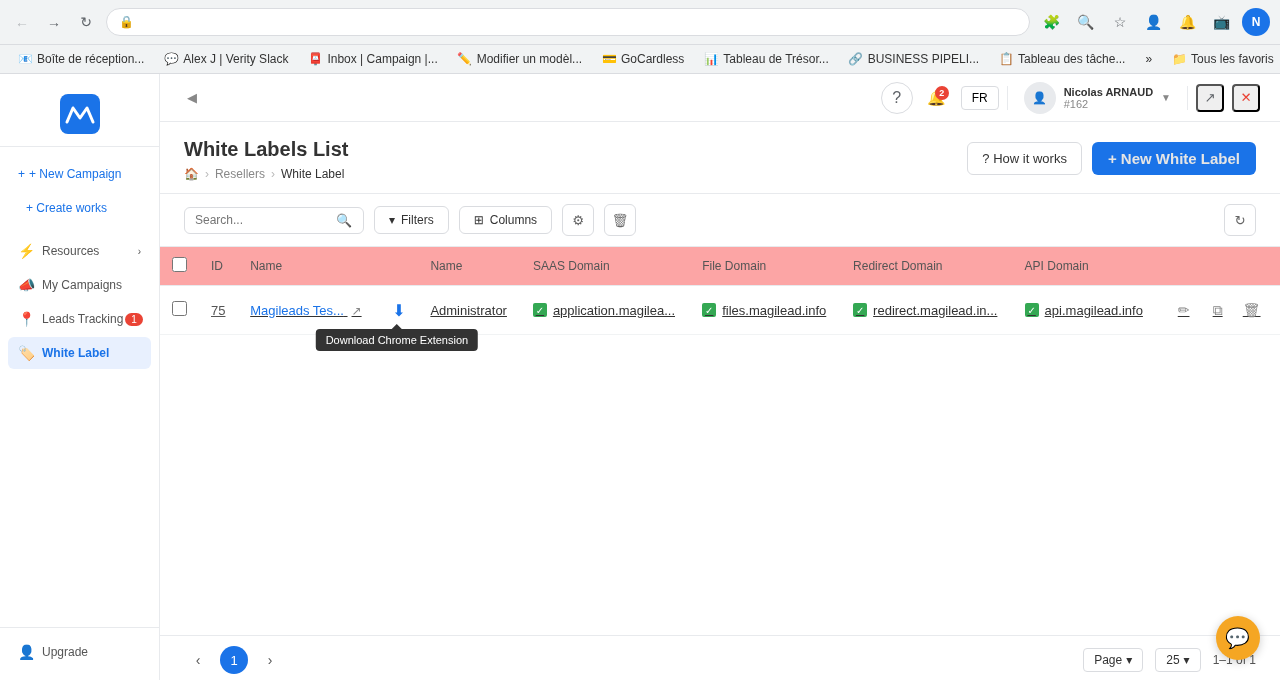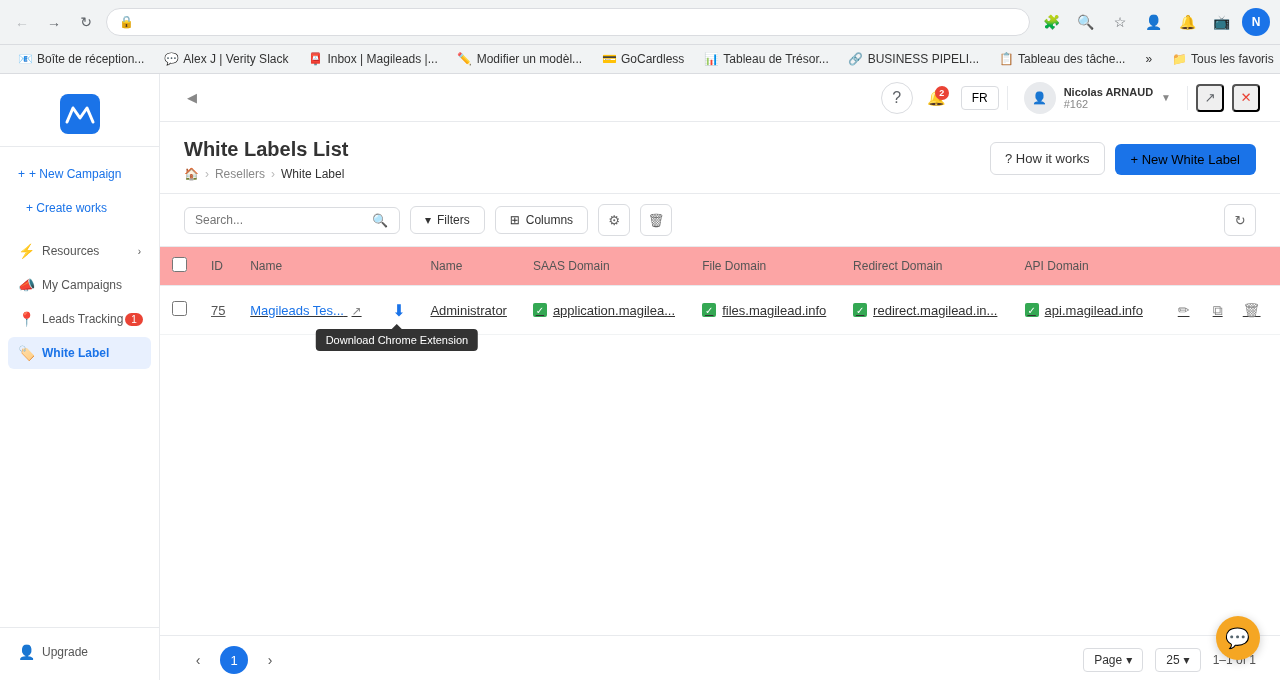--- a/index.html
+++ b/index.html
@@ -59,21 +59,21 @@
     .breadcrumb { display: flex; align-items: center; gap: 6px; font-size: 12px; color: #888; }
     .breadcrumb a { color: #888; text-decoration: none; }
     .breadcrumb-sep { color: #bbb; }
     .breadcrumb-current { color: #333; font-weight: 500; }
     .page-actions { display: flex; align-items: flex-end; gap: 10px; margin-left: auto; align-self: flex-start; padding-top: 4px; }
 
     .page-header-row { display: flex; align-items: flex-start; }
 
     
     .table-toolbar { display: flex; align-items: center; padding: 10px 24px; gap: 10px; background: white; border-bottom: 1px solid #e8eaed; }
-    .search-box { display: flex; align-items: center; border: 1px solid #dadce0; border-radius: 6px; padding: 5px 10px; gap: 6px; background: white; width: 216px; }
+    .search-box { display: flex; align-items: center; border: 1px solid #dadce0; border-radius: 6px; padding: 5px 10px; gap: 6px; background: white; width: 180px; }
     .search-input { border: none; outline: none; font-size: 12px; width: 100%; color: #333; }
     .toolbar-btn { display: flex; align-items: center; gap: 6px; padding: 6px 14px; border: 1px solid #dadce0; border-radius: 6px; background: white; cursor: pointer; font-size: 12px; color: #333; }
     .toolbar-icon-btn { width: 32px; height: 32px; display: flex; align-items: center; justify-content: center; border: 1px solid #dadce0; border-radius: 6px; background: white; cursor: pointer; color: #666; }
     .toolbar-right { margin-left: auto; display: flex; gap: 8px; }
     .refresh-btn { width: 32px; height: 32px; display: flex; align-items: center; justify-content: center; border: 1px solid #dadce0; border-radius: 6px; background: white; cursor: pointer; color: #666; }
 
     
     .table-container { flex: 1; overflow: auto; padding: 0; background: white; }
     table { width: 100%; border-collapse: collapse; font-size: 13px; }
     thead tr { border-bottom: 1px solid #e8eaed; }
@@ -100,21 +100,21 @@
     .table-footer { display: flex; align-items: center; justify-content: center; padding: 10px 24px; background: white; border-top: 1px solid #e8eaed; gap: 8px; }
     .page-nav-btn { width: 28px; height: 28px; display: flex; align-items: center; justify-content: center; border-radius: 4px; cursor: pointer; border: none; background: none; color: #555; font-size: 14px; }
     .page-btn { width: 28px; height: 28px; display: flex; align-items: center; justify-content: center; border-radius: 50%; cursor: pointer; font-size: 13px; font-weight: 500; border: none; }
     .page-btn.active { background: #1a73e8; color: white; }
     .page-btn:not(.active) { background: none; color: #555; }
     .footer-right { margin-left: auto; display: flex; align-items: center; gap: 12px; }
     .page-select { display: flex; align-items: center; gap: 4px; padding: 4px 10px; border: 1px solid #dadce0; border-radius: 4px; cursor: pointer; font-size: 12px; background: white; }
     .page-info { font-size: 12px; color: #555; }
 
     
-    .btn-primary { display: flex; align-items: center; gap: 6px; padding: 8px 16px; background: #1a73e8; color: #000000; border: none; border-radius: 6px; cursor: pointer; font-size: 13px; font-weight: 400; }
+    .btn-primary { display: flex; align-items: center; gap: 6px; padding: 8px 16px; background: #1a73e8; color: #e5e5e5; border: none; border-radius: 6px; cursor: pointer; font-size: 15px; font-weight: 700; }
     .btn-secondary { display: flex; align-items: center; gap: 6px; padding: 8px 14px; background: white; color: #333; border: 1px solid #dadce0; border-radius: 6px; cursor: pointer; font-size: 13px; }
 
     
     .chat-bubble { position: fixed; bottom: 20px; right: 20px; width: 44px; height: 44px; border-radius: 50%; background: #f5a623; display: flex; align-items: center; justify-content: center; cursor: pointer; box-shadow: 0 2px 10px rgba(0,0,0,0.2); color: white; font-size: 20px; z-index: 200; }
 
     
     .sidebar-collapse { width: 24px; height: 24px; display: flex; align-items: center; justify-content: center; cursor: pointer; color: #888; border-radius: 4px; }
   </style>
 </head>
 <body>
@@ -141,21 +141,21 @@
     <div class="bookmark-item">
       <span>📧</span>
       <span>Boîte de réception...</span>
     </div>
     <div class="bookmark-item">
       <span>💬</span>
       <span>Alex J | Verity Slack</span>
     </div>
     <div class="bookmark-item">
       <span>📮</span>
-      <span>Inbox | Magileads |...</span>
+      <span>Inbox | Campaign |...</span>
     </div>
     <div class="bookmark-item">
       <span>✏️</span>
       <span>Modifier un modèl...</span>
     </div>
     <div class="bookmark-item">
       <span>💳</span>
       <span>GoCardless</span>
     </div>
     <div class="bookmark-item">

